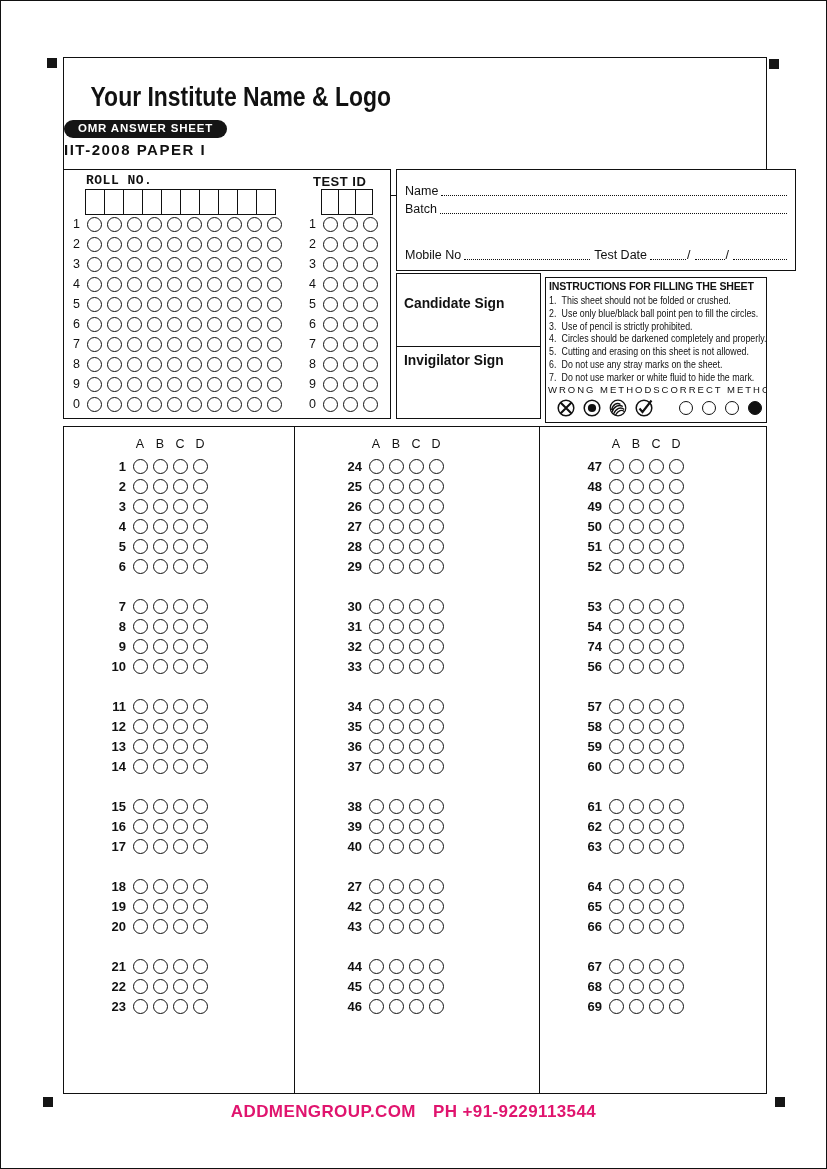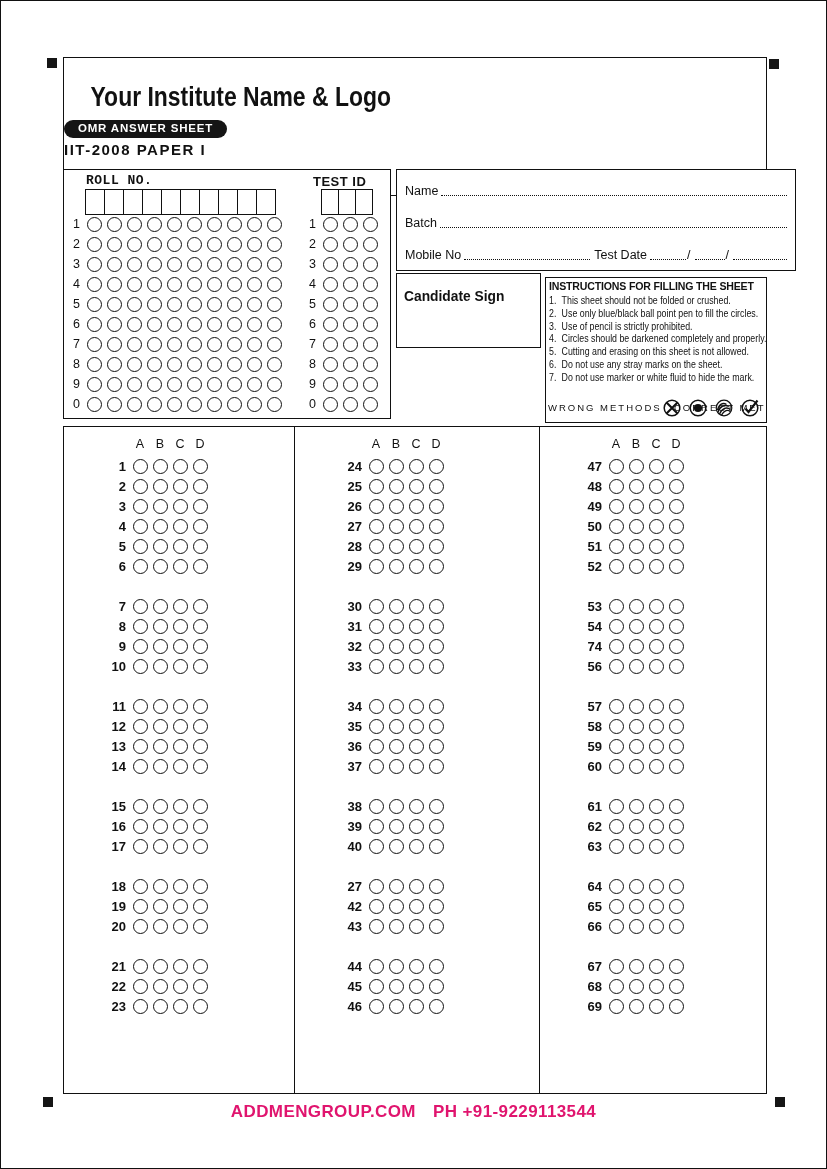--- a/index.html
+++ b/index.html
@@ -35,40 +35,40 @@
   #testid-rows{position:absolute;left:238px;top:44px;}
   .drow{display:flex;align-items:center;height:20px;}
   .dlabel{width:16px;text-align:right;margin-right:4px;font-size:12.5px;}
   #testid-rows .dlabel{width:14px;}
   .bubble{width:15px;height:15px;border:1px solid #111;border-radius:50%;box-sizing:border-box;
           margin:0 2.5px;flex:none;background:#fff;}
 
   
   #name-box{left:395px;top:168px;width:400px;height:102px;}
   .field-row{position:absolute;left:8px;right:8px;display:flex;align-items:flex-end;font-size:12.5px;height:16px;}
-  .fr-name{top:12px;}.fr-batch{top:44px;}.fr-mobile{top:76px;}
+  .fr-name{top:12px;}.fr-batch{top:30px;}.fr-mobile{top:76px;}
   .leader{flex:1;border-bottom:1.5px dotted #111;margin:0 0 2px 3px;height:12px;}
   .leader.w36{flex:none;width:36px;} .leader.w30{flex:none;width:30px;} .leader.w56{flex:none;width:54px;}
   .td-label{margin-left:4px;flex:none;}
   .slash{flex:none;margin:0 1px;}
 
   
-  #cand-box{left:395px;top:272px;width:145px;height:75px;padding:13px 7px;}
+  #cand-box{left:395px;top:272px;width:145px;height:86px;padding:20px 7px;}
   #invig-box{left:395px;top:345px;width:145px;height:73px;padding:4px 7px;}
   .sign-label{font-size:15px;font-weight:bold;transform:scaleX(.92);transform-origin:0 50%;white-space:nowrap;}
 
   
   #ins-box{left:544px;top:276px;width:222px;height:146px;overflow:hidden;}
   .ins-title{font-weight:bold;font-size:11.5px;white-space:nowrap;transform:scaleX(.92);
              transform-origin:0 50%;margin:2px 0 2px 3px;letter-spacing:-.2px;}
   .ins-item{display:flex;white-space:nowrap;font-size:10.5px;line-height:12.8px;
             transform:scaleX(.84);transform-origin:0 50%;margin-left:3px;}
   .ins-num{width:15px;flex:none;}
   .methods{position:absolute;left:0;right:0;bottom:3px;display:flex;}
-  .m-col{display:flex;flex-direction:row;align-items:center;}
+  .m-col{display:flex;flex-direction:column;align-items:center;}
   .m-wrong{width:126px;margin-left:2px;}
   .m-correct{flex:1;}
   .m-label{font-size:9.5px;letter-spacing:2px;white-space:nowrap;}
   .m-icons{display:flex;align-items:center;gap:6px;margin-top:2px;height:22px;}
   .m-correct .m-icons{gap:9px;}
   .wicon{width:20px;height:20px;display:inline-flex;}
   .cbubble{width:14px;height:14px;border:1px solid #111;border-radius:50%;box-sizing:border-box;background:#fff;}
   .cbubble.filled{background:#111;}
 
   
@@ -336,20 +336,23 @@
       <span class="leader w36"></span>
       <span class="slash">/</span>
       <span class="leader w30"></span>
       <span class="slash">/</span>
       <span class="leader w56"></span>
     </div>
   </div>
 
   <div class="box" id="cand-box">
     <div class="sign-label">Candidate Sign</div>
+  </div>
+  <div class="box" id="invig-box">
+    <div class="sign-label">Invigilator Sign</div>
   </div>
 
   <div class="box" id="ins-box">
     <div class="ins-title">INSTRUCTIONS FOR FILLING THE SHEET</div>
     <div id="ins-items">
         <div class="ins-item">
           <span class="ins-num">1.</span>
           <span>This sheet should not be folded or crushed.</span>
         </div>
         <div class="ins-item">

